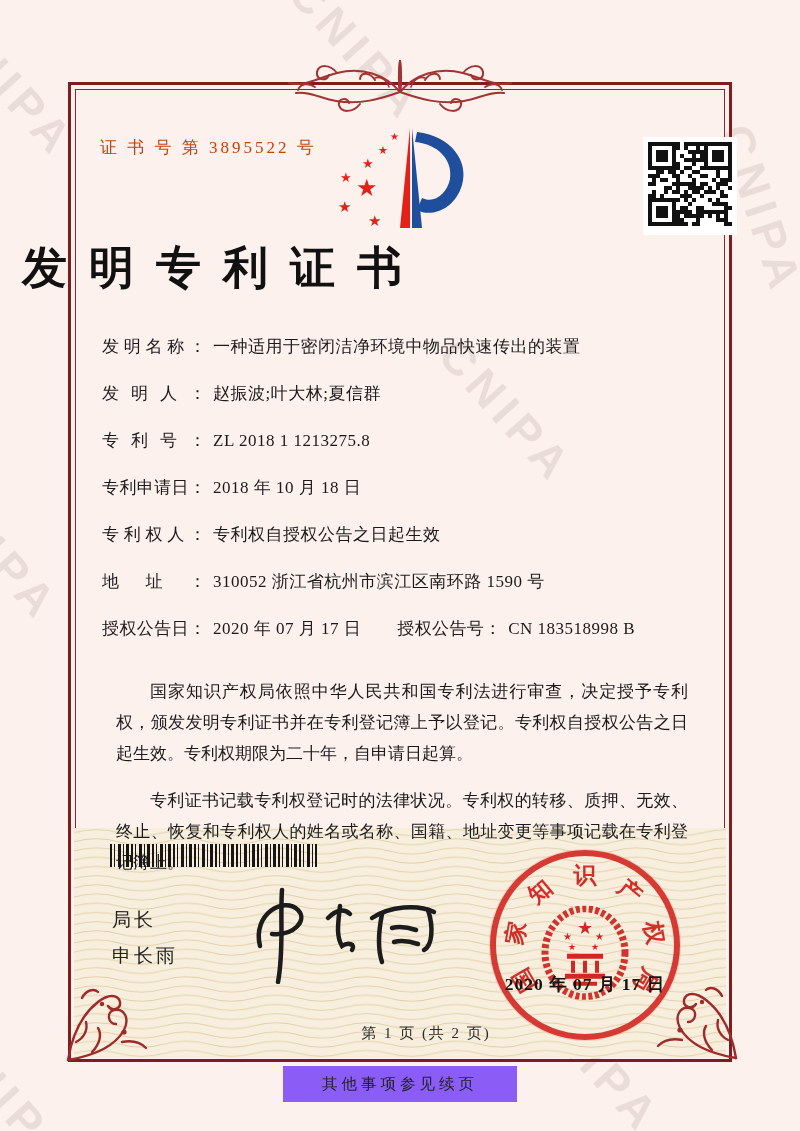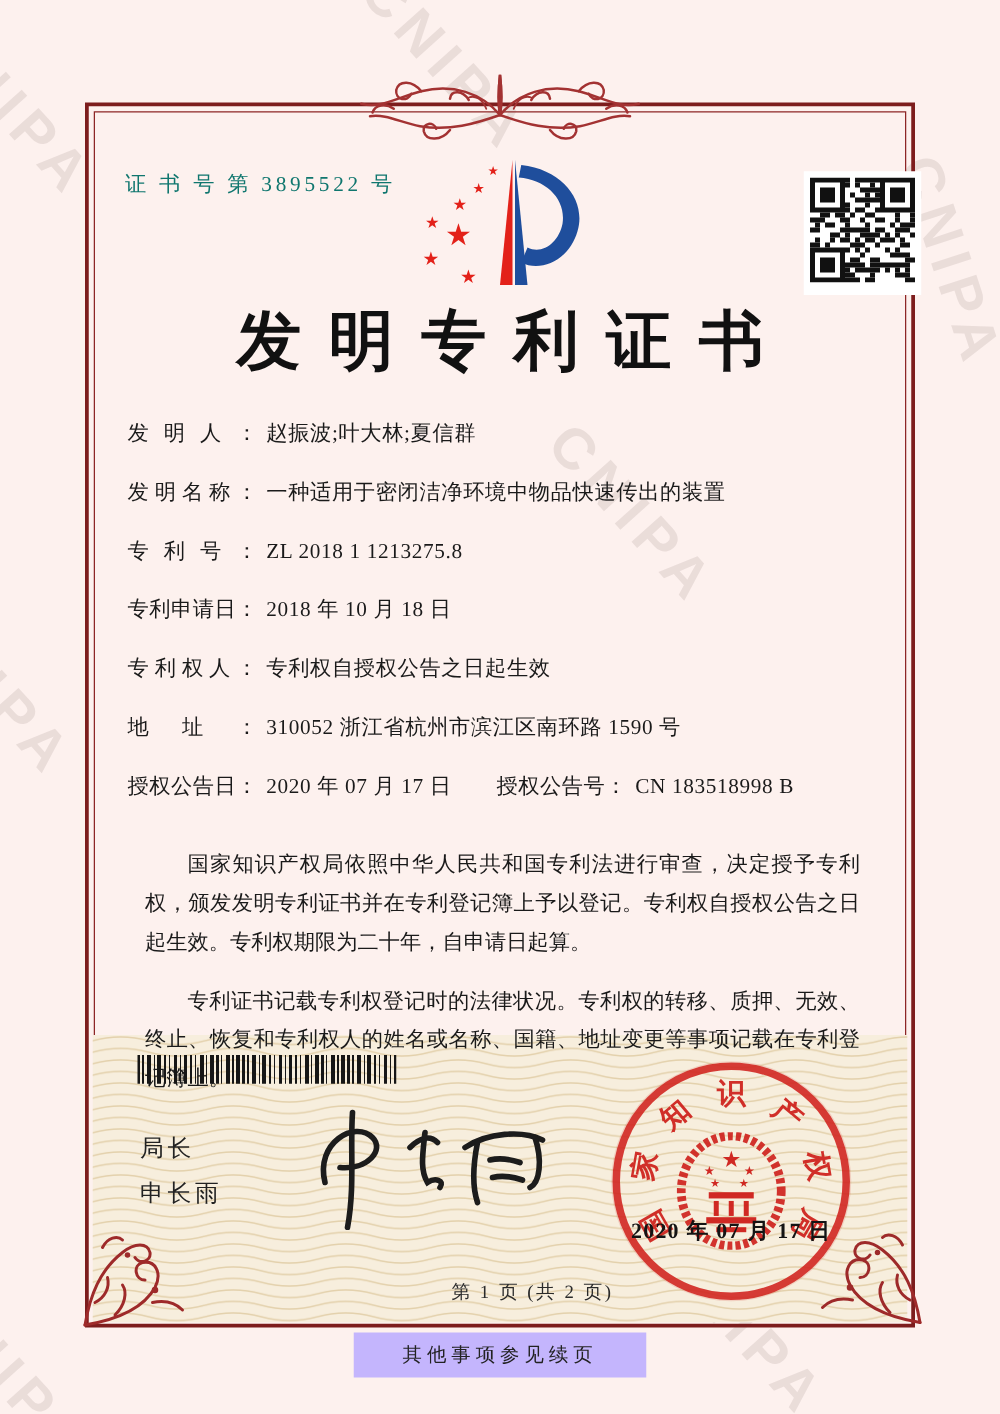--- a/index.html
+++ b/index.html
@@ -42,31 +42,31 @@
 
   
   .ornament-top{position:absolute;left:280px;top:54px;z-index:2;}
   .corner-fl{position:absolute;z-index:2;}
   .corner-bl{left:62px;top:972px;}
   .corner-br{left:650px;top:970px;transform:scaleX(-1);}
 
   
   .cert-no{
     position:absolute;left:100px;top:136px;z-index:3;
-    font-size:17px;letter-spacing:3px;color:#0f766e;
+    font-size:17px;letter-spacing:3px;color:#c2410c;
   }
   .logo{position:absolute;left:322px;top:124px;z-index:3;}
   .qr-box{
     position:absolute;left:643px;top:137px;z-index:3;
     background:#ffffff;padding:5px;
   }
 
   .title{
     position:absolute;left:0;top:238px;width:800px;z-index:3;
-    text-align:center;font-size:52px;font-weight:700;color:#111;
+    font-size:45px;font-weight:700;color:#111;
     letter-spacing:22px;padding-left:22px;box-sizing:border-box;
   }
 
   
   .fields{position:absolute;left:102px;top:330px;width:606px;z-index:3;}
   .frow{line-height:34px;margin-bottom:13px;font-size:17px;color:#1a1a1a;white-space:nowrap;}
   .flabel{
     display:inline-block;width:104px;
     text-align:justify;text-align-last:justify;
     vertical-align:top;
@@ -118,21 +118,21 @@
     position:absolute;left:470px;top:972px;width:230px;z-index:4;
     text-align:center;font-size:17.5px;font-weight:700;color:#141414;
     letter-spacing:1px;
   }
 
   
   .page-no{position:absolute;left:0;top:1024px;width:800px;z-index:3;
     text-align:center;font-size:15px;color:#2a2a2a;letter-spacing:2px;padding-left:26px;}
   .cont-note{
     position:absolute;left:283px;top:1066px;width:234px;height:36px;z-index:3;
-    background:#c4b5fd;display:flex;align-items:center;justify-content:center;
+    background:#8b5cf6;display:flex;align-items:center;justify-content:center;
     font-size:15.5px;color:#222;letter-spacing:4px;
   }
 </style>
 </head>
 <body>
 
 <div id="page">
 
   <span class="wm wm1">CNIPA</span>
   <span class="wm wm2">CNIPA</span>
@@ -375,24 +375,24 @@
           <rect x="76" y="80" width="4" height="4"></rect>
           <rect x="80" y="80" width="4" height="4"></rect>
         </g>
     </svg>
   </div>
 
   <div class="title">发明专利证书</div>
 
   <div class="fields">
     <div class="frow">
+      <span class="flabel">发明名称：</span><span class="fvalue">一种适用于密闭洁净环境中物品快速传出的装置</span>
+    </div>
+    <div class="frow">
       <span class="flabel">发明人：</span><span class="fvalue">赵振波;叶大林;夏信群</span>
-    </div>
-    <div class="frow">
-      <span class="flabel">发明名称：</span><span class="fvalue">一种适用于密闭洁净环境中物品快速传出的装置</span>
     </div>
     <div class="frow">
       <span class="flabel">专利号：</span><span class="fvalue">ZL 2018 1 1213275.8</span>
     </div>
     <div class="frow">
       <span class="flabel">专利申请日：</span><span class="fvalue">2018 年 10 月 18 日</span>
     </div>
     <div class="frow">
       <span class="flabel">专利权人：</span><span class="fvalue">专利权自授权公告之日起生效</span>
     </div>

